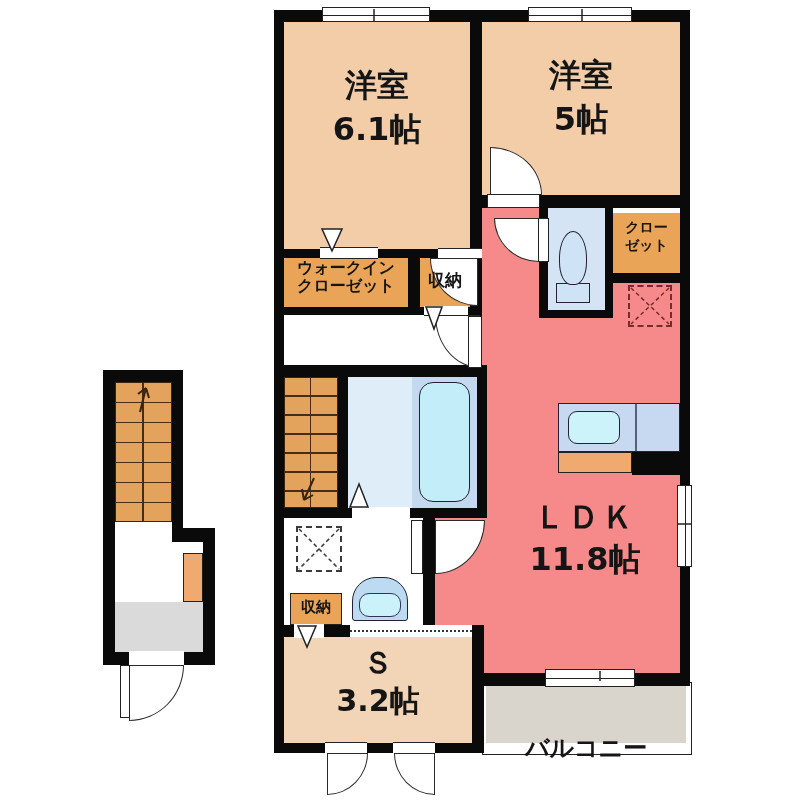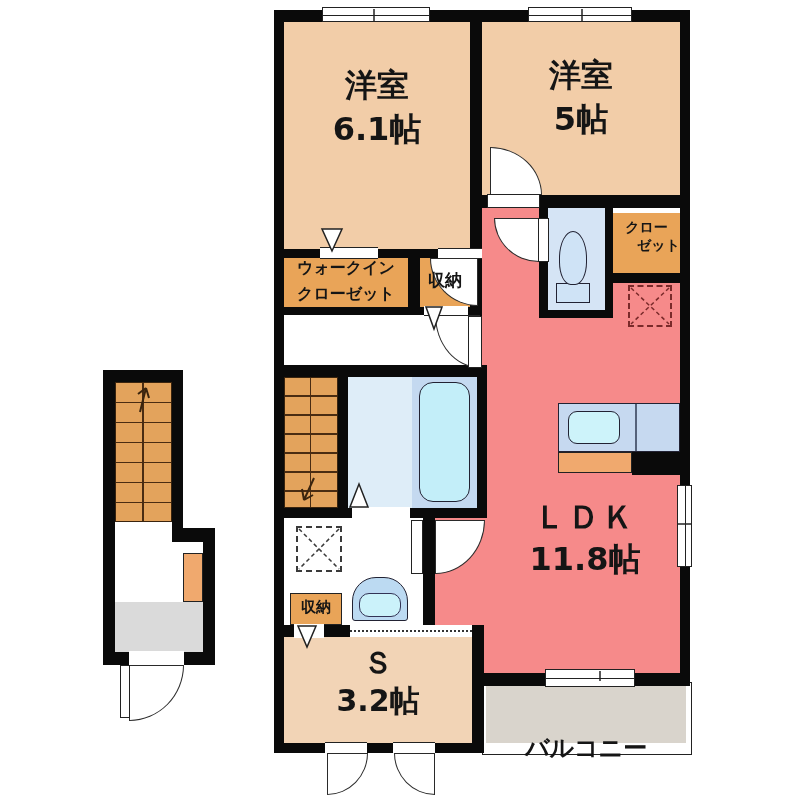--- a/index.html
+++ b/index.html
@@ -156,26 +156,26 @@
   <div class="lbl" style="left:284px;top:68px;width:186px;font-size:32px;">
     <div>洋室</div>
     <div style="margin-top:8px;">6.1帖</div>
   </div>
   <div class="lbl" style="left:482px;top:58px;width:198px;font-size:32px;">
     <div>洋室</div>
     <div style="margin-top:8px;">5帖</div>
   </div>
   <div class="lbl" style="left:284px;top:259px;width:124px;font-size:16px;">
     <div>ウォークイン</div>
-    <div style="margin-top:8px;font-family:Liberation Serif, serif;">クローゼット</div>
+    <div style="margin-top:0;font-family:Liberation Serif, serif;">クローゼット</div>
   </div>
   <div class="lbl" style="left:420px;top:271px;width:50px;font-size:17px;">収納</div>
   <div class="lbl" style="left:613px;top:220px;width:67px;font-size:14px;">
     <div>クロー</div>
-    <div style="margin-top:2px;text-align:right;">ゼット</div>
+    <div style="margin-top:2px;">ゼット</div>
   </div>
   <div class="lbl" style="left:495px;top:500px;width:180px;font-size:32px;">
     <div style="letter-spacing:2px;">ＬＤＫ</div>
     <div style="margin-top:6px;">11.8帖</div>
   </div>
   <div class="lbl" style="left:284px;top:646px;width:188px;font-size:30px;">
     <div>Ｓ</div>
     <div style="margin-top:4px;">3.2帖</div>
   </div>
   <div class="lbl" style="left:290px;top:599px;width:52px;font-size:15px;">収納</div>

